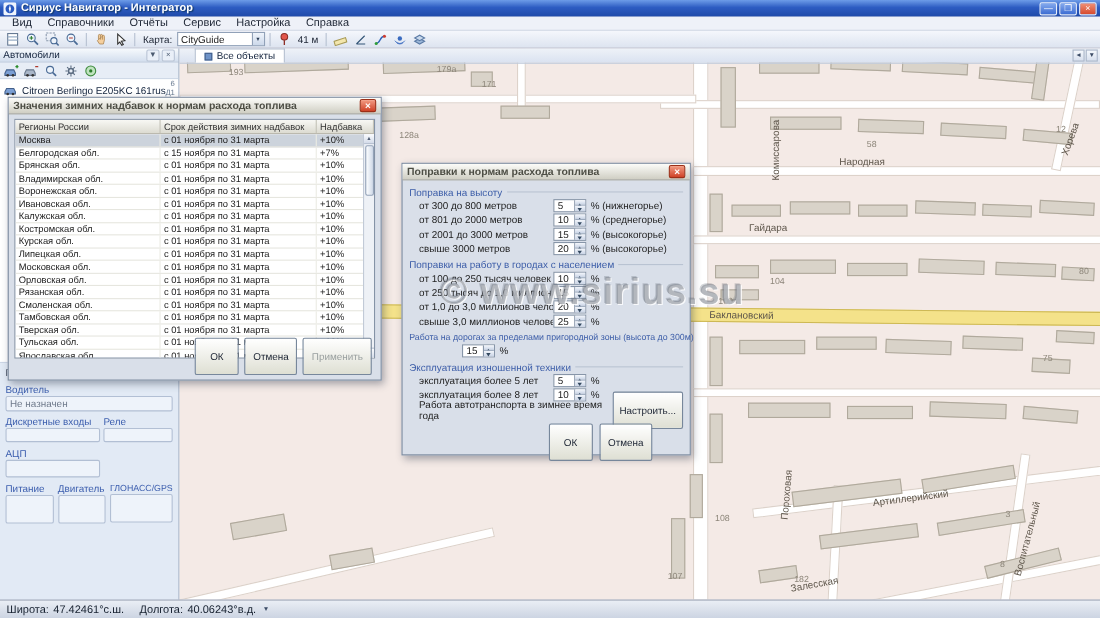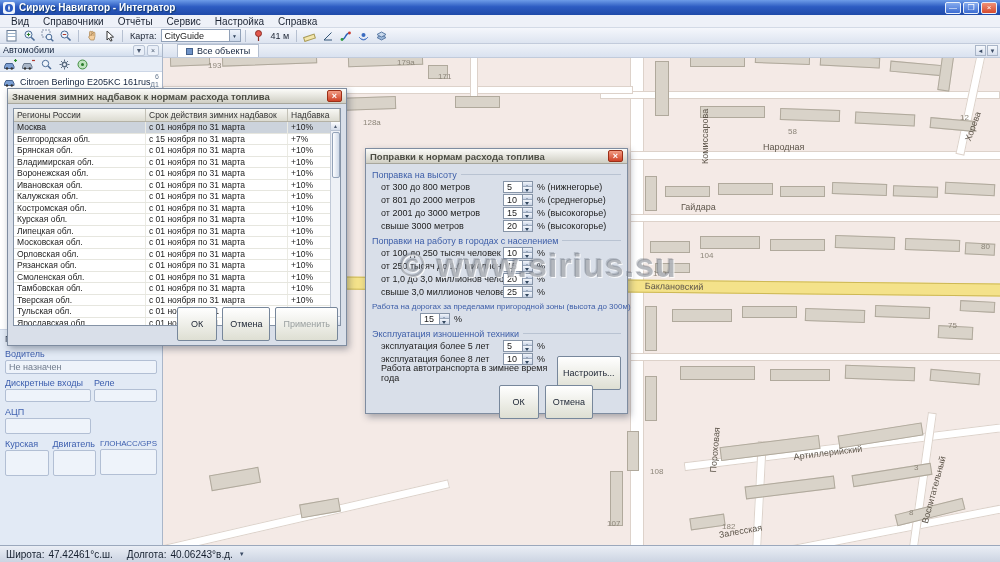--- a/index.html
+++ b/index.html
@@ -391,21 +391,21 @@
       </div>
       <div class="tl-col" style="flex:1">
         <span class="tl-link" style="margin-top:0">Реле</span>
         <div class="tl-box"></div>
       </div>
     </div>
     <div class="tl-link">АЦП</div>
     <div class="tl-box" style="width:86px;height:16px"></div>
     <div class="tl-row" style="margin-top:5px;gap:4px">
       <div class="tl-col" style="width:48px">
-        <span class="tl-link" style="margin-top:0">Курская</span>
+        <span class="tl-link" style="margin-top:0">Питание</span>
         <div class="tl-box" style="height:26px"></div>
       </div>
       <div class="tl-col" style="width:48px">
         <span class="tl-link" style="margin-top:0">Двигатель</span>
         <div class="tl-box" style="height:26px"></div>
       </div>
       <div class="tl-col" style="flex:1">
         <span class="tl-link" style="margin-top:0;font-size:8px">ГЛОНАСС/GPS</span>
         <div class="tl-box" style="height:26px"></div>
       </div>

